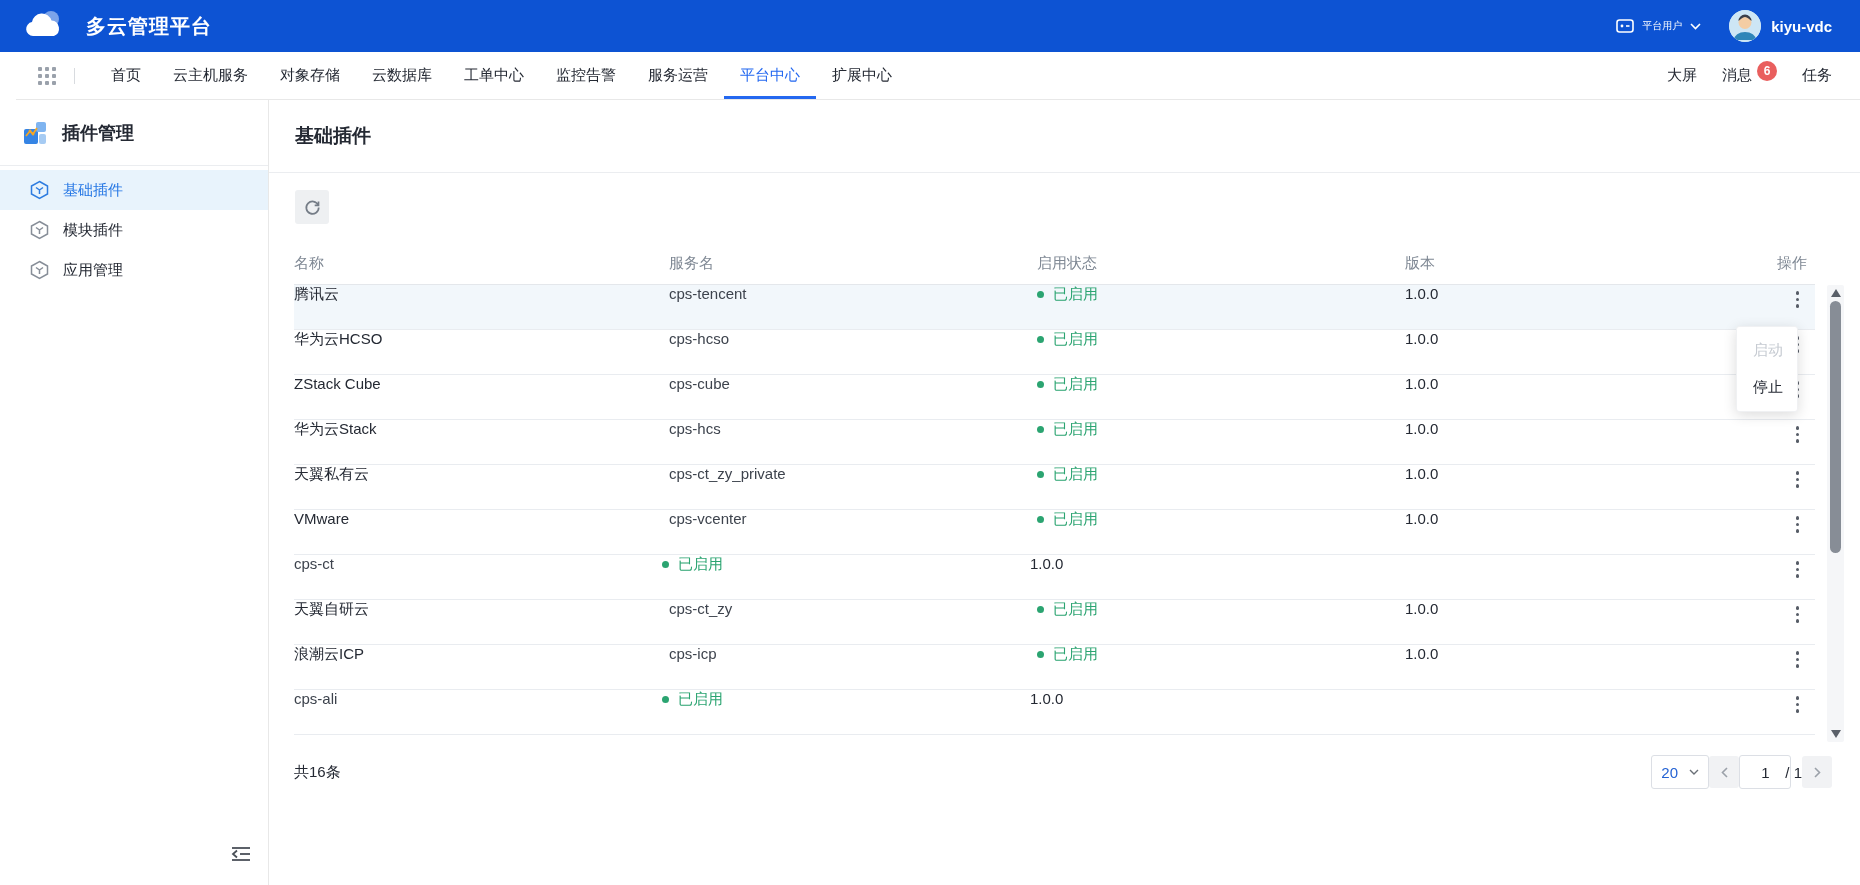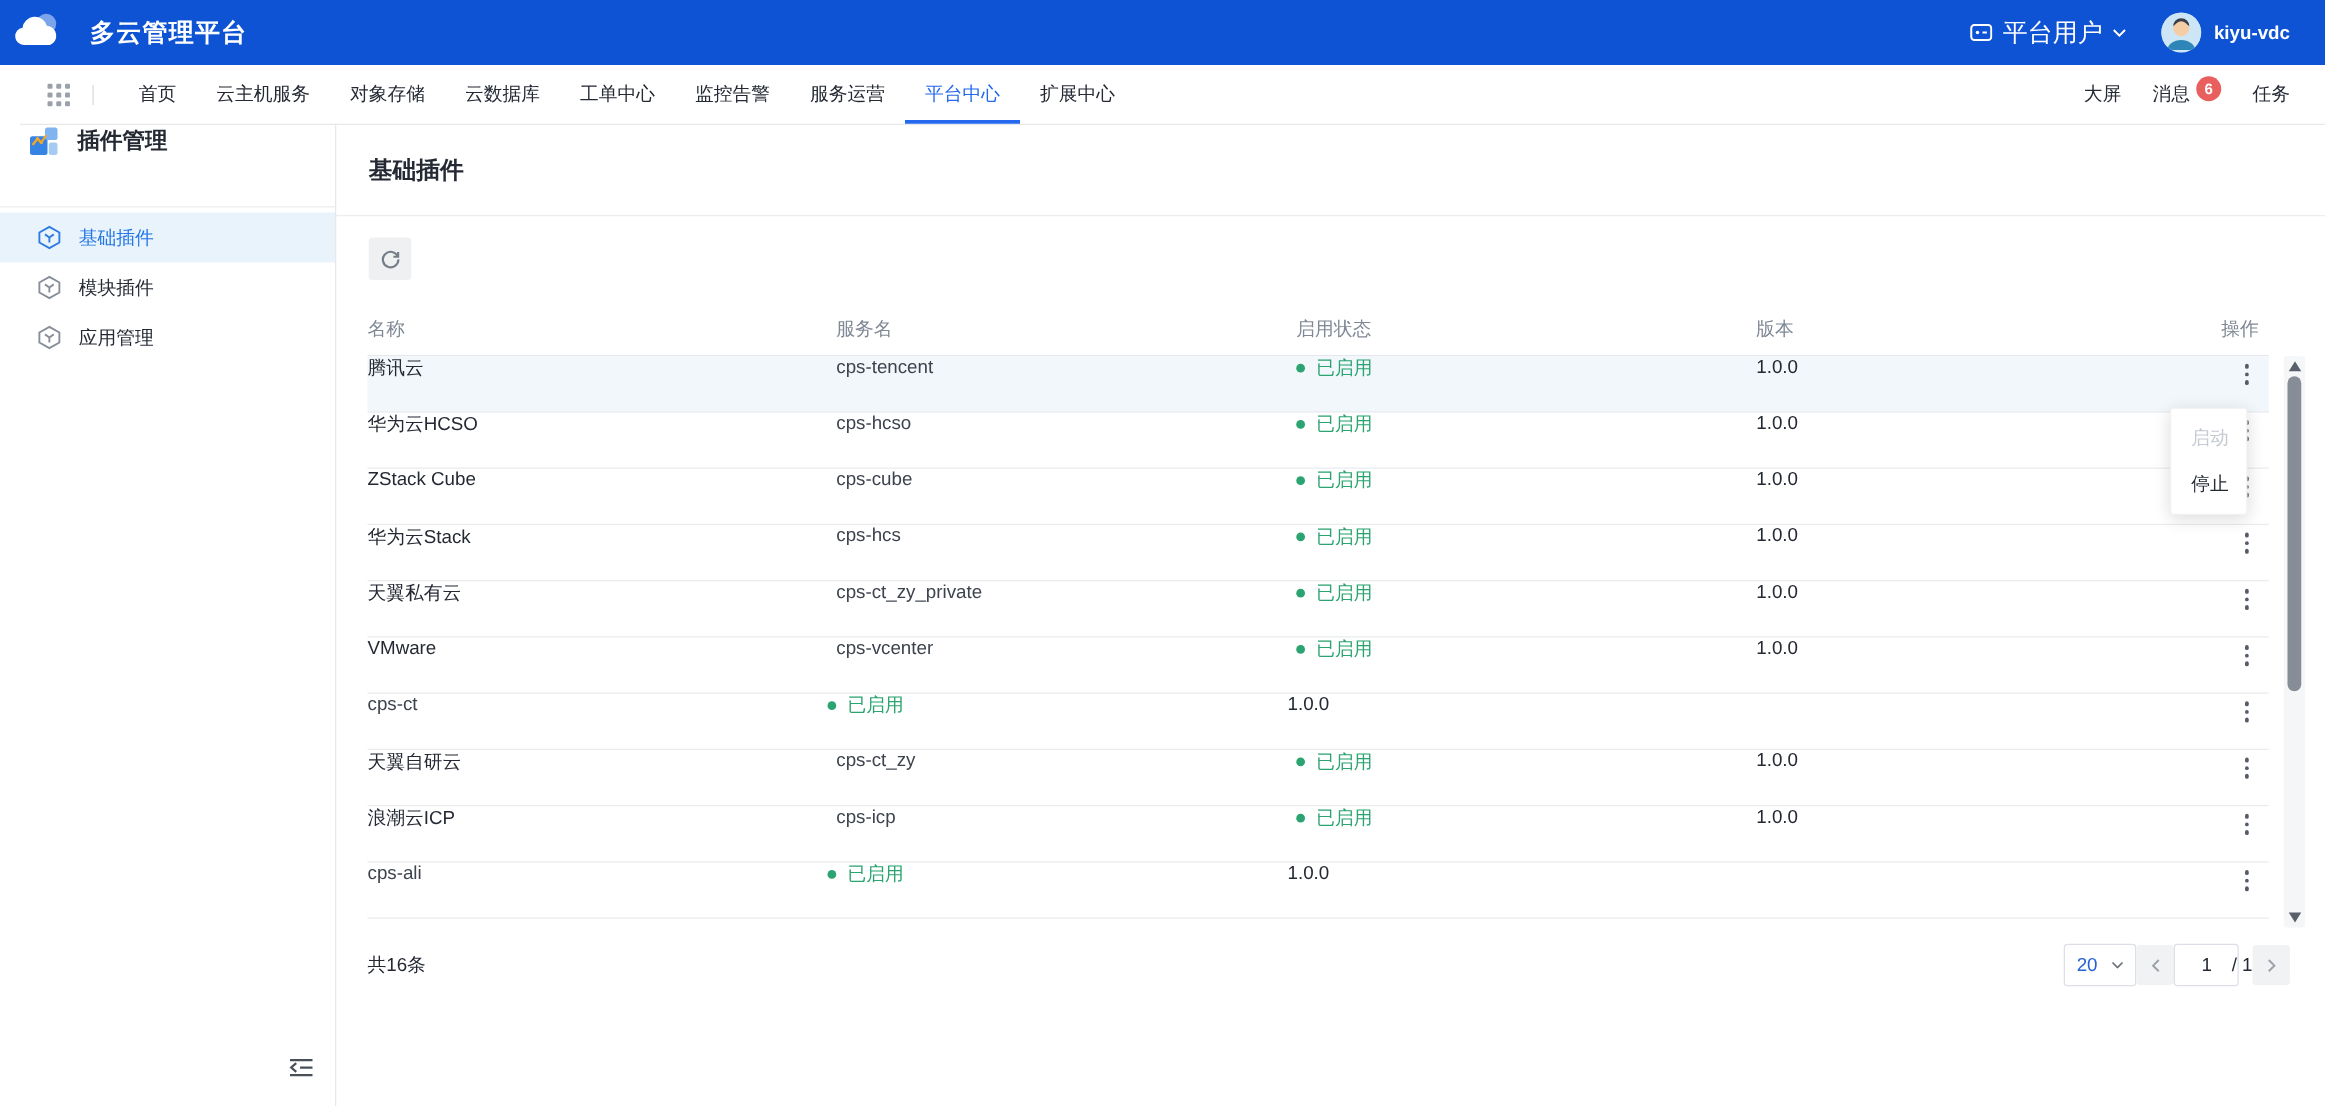--- a/index.html
+++ b/index.html
@@ -8,25 +8,25 @@
     --text-primary:#242933; --text-secondary:#7f8894; --border:#e8e8e8;
     --row-border:#e9ecf0; --row-hover:#f2f7fb; --btn-gray:#eef0f2; --disabled-text:#c5cad1;
   }
   *{box-sizing:border-box;margin:0;padding:0;}
   html,body{width:1860px;height:885px;overflow:hidden;background:#fff;
     font-family:"Liberation Sans","DejaVu Sans",sans-serif;color:var(--text-primary);}
   .app{width:1860px;height:885px;display:flex;flex-direction:column;}
 
   
   .topbar{height:52px;background:var(--header-bg);display:flex;align-items:center;
-    padding:0 28px 0 8px;color:#fff;flex:0 0 52px;}
+    padding:0 28px 0 22px;color:#fff;flex:0 0 52px;}
   .logo{width:44px;height:40px;display:flex;align-items:center;justify-content:center;}
   .app-title{font-size:20px;font-weight:600;margin-left:20px;letter-spacing:1px;}
   .topbar-right{margin-left:auto;display:flex;align-items:center;gap:28px;}
-  .role{display:flex;align-items:center;gap:8px;font-size:20px;cursor:pointer;}
+  .role{display:flex;align-items:center;gap:8px;font-size:10px;cursor:pointer;}
   .user{display:flex;align-items:center;gap:10px;font-size:15px;font-weight:600;cursor:pointer;}
   .avatar{width:32px;height:32px;border-radius:50%;overflow:hidden;background:#cde6f5;display:block;}
 
   
   .navbar{height:48px;border-bottom:1px solid var(--border);display:flex;align-items:stretch;
     padding:0 28px 0 22px;flex:0 0 48px;background:#fff;margin-left:16px;}
   .apps-icon{align-self:center;display:grid;grid-template-columns:repeat(3,4px);gap:3px;cursor:pointer;margin-right:18px;}
   .apps-icon i{width:4px;height:4px;border-radius:1px;background:#9aa1ab;display:block;}
   .nav-divider{align-self:center;width:1px;height:16px;background:#d8dbdf;}
   .nav-tabs{display:flex;margin-left:20px;}
@@ -35,21 +35,21 @@
   .nav-tab.active{color:var(--active-blue);border-bottom-color:var(--active-blue);}
   .nav-right{margin-left:auto;display:flex;align-items:center;gap:25px;font-size:15px;}
   .nav-link{cursor:pointer;display:flex;align-items:flex-start;}
   .badge{display:inline-flex;align-items:center;justify-content:center;min-width:20px;height:20px;
     border-radius:10px;background:var(--badge-red);color:#fff;font-size:12px;font-weight:700;
     font-style:normal;margin-left:5px;transform:translateY(-5px);padding:0 5px;}
 
   
   .layout{flex:1;display:flex;min-height:0;}
   .sidebar{width:269px;border-right:1px solid var(--border);position:relative;background:#fff;flex:0 0 269px;}
-  .sb-head{height:66px;display:flex;gap:14px;padding-left:22px;
+  .sb-head{height:66px;display:flex;align-items:center;gap:14px;padding-left:22px;
     border-bottom:1px solid #ebedf0;font-size:18px;font-weight:600;}
   .sb-items{padding-top:4px;}
   .sb-item{height:40px;display:flex;align-items:center;gap:14px;padding-left:30px;
     font-size:15px;cursor:pointer;color:var(--text-primary);}
   .sb-item.active{background:var(--sidebar-active-bg);color:var(--sidebar-active-text);}
   .collapse-btn{position:absolute;left:230px;bottom:22px;cursor:pointer;display:block;width:22px;height:18px;}
 
   .main{flex:1;position:relative;min-width:0;}
   .page-title{height:73px;display:flex;align-items:center;padding-left:26px;font-size:19px;
     font-weight:600;border-bottom:1px solid #ebedf0;}

